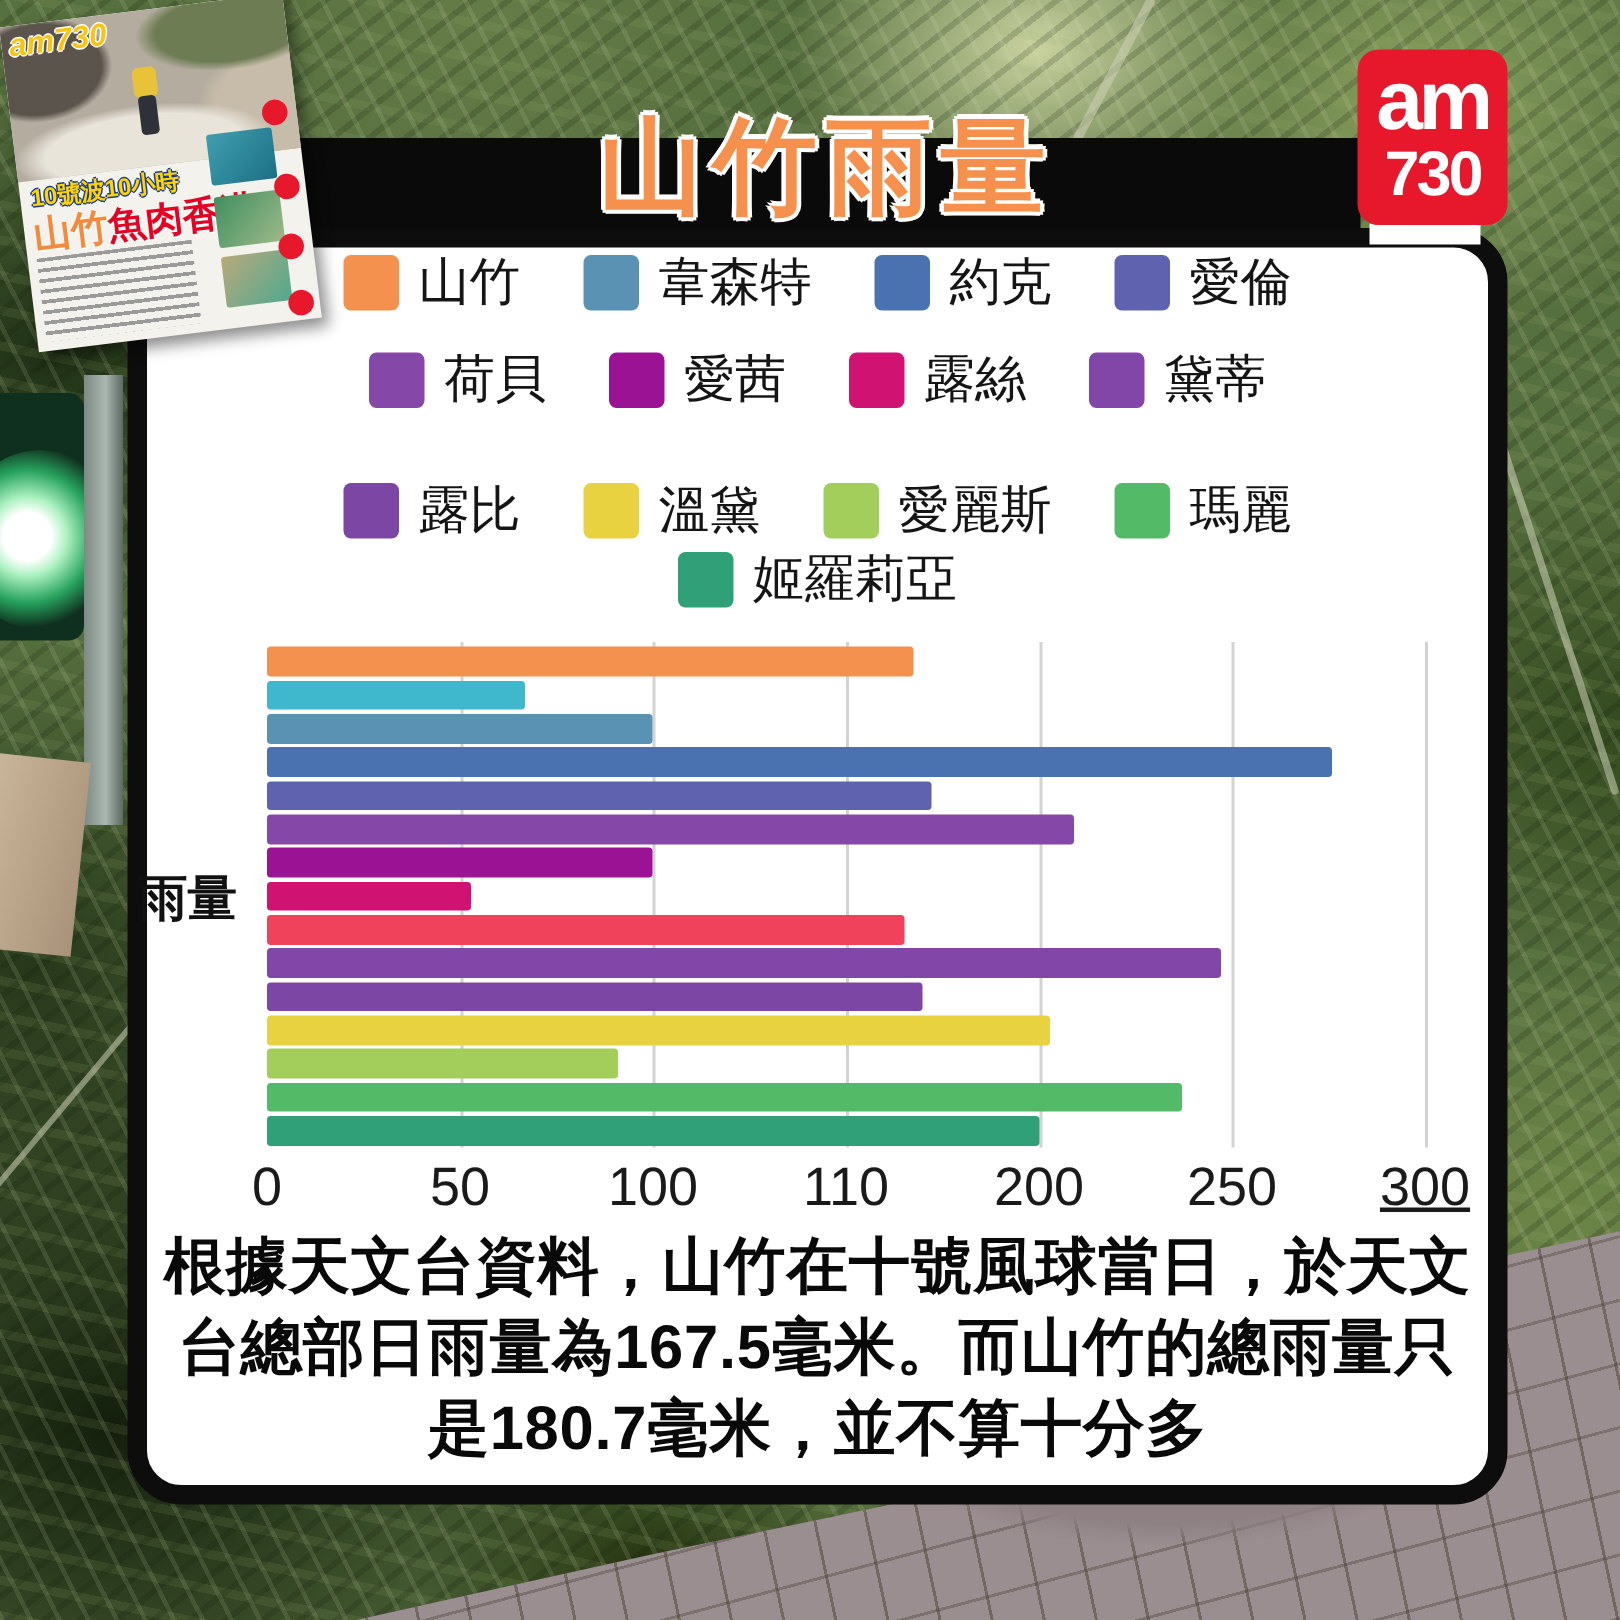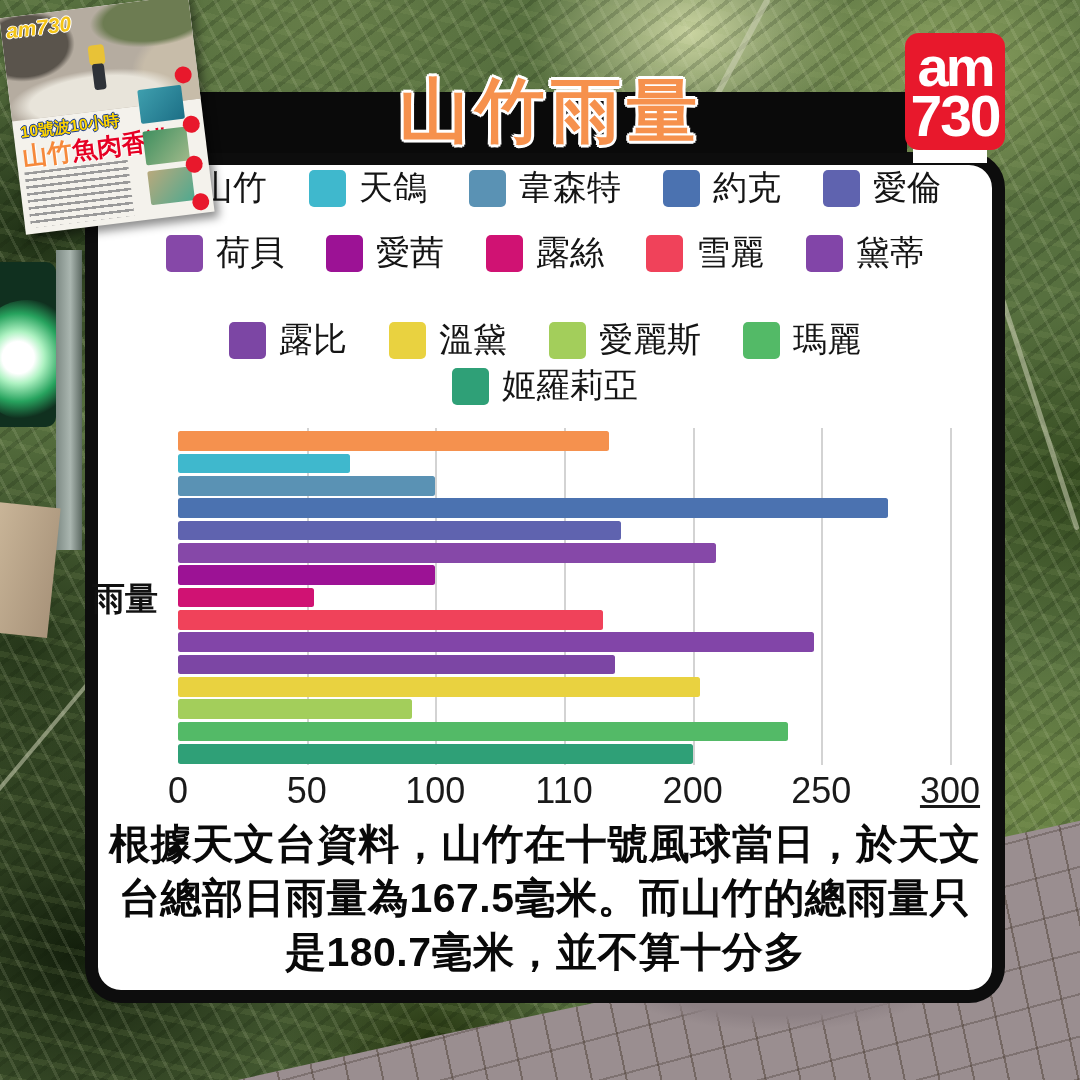--- a/index.html
+++ b/index.html
@@ -77,21 +77,21 @@
   .title-text{position:absolute;left:0;right:0;top:-16px;text-align:center;
     font-size:70px;line-height:70px;font-weight:900;letter-spacing:6px;color:#f6914d;
     text-shadow:3px 0 #fff,-3px 0 #fff,0 3px #fff,0 -3px #fff,
                 2px 2px #fff,-2px 2px #fff,2px -2px #fff,-2px -2px #fff;}
 
   
   .logo-strip{position:absolute;z-index:3;left:913px;top:149px;width:74px;height:14px;background:#fff;}
   .logo{position:absolute;z-index:4;left:905px;top:33px;width:100px;height:117px;background:#e8182c;
     border-radius:14px;display:flex;flex-direction:column;align-items:center;justify-content:center;}
   .logo .am{font-size:56px;line-height:48px;font-weight:900;color:#fff;letter-spacing:-3px;}
-  .logo .n730{font-size:57px;line-height:50px;font-weight:900;color:#fff;letter-spacing:-2px;}
+  .logo .n730{font-size:42px;line-height:50px;font-weight:900;color:#fff;letter-spacing:-2px;}
 
   
   .newspaper{position:absolute;z-index:4;left:12px;top:6px;width:190px;height:218px;
     background:#f4f2ec;transform:rotate(-7deg);box-shadow:4px 6px 10px rgba(0,0,0,.45);overflow:hidden;}
   .np-photo{position:absolute;left:0;top:0;right:0;height:104px;
     background:
       radial-gradient(ellipse 70px 50px at 12% 30%, #5a544c 0 60%, rgba(0,0,0,0) 70%),
       radial-gradient(ellipse 90px 40px at 80% 18%, #6d7c52 0 55%, rgba(0,0,0,0) 70%),
       radial-gradient(ellipse 120px 40px at 45% 88%, #e8e4da 0 55%, rgba(0,0,0,0) 72%),
       radial-gradient(ellipse 80px 60px at 95% 70%, #c7bca9 0 55%, rgba(0,0,0,0) 70%),
@@ -137,24 +137,20 @@
   <div class="card">
     <div class="card-inner">
 
       <div class="legend">
           <div class="legend-row" style="top: 3px;">
             <div class="legend-item">
               <span class="swatch" style="background: rgb(245, 145, 78);"></span>
               <span class="legend-label">山竹</span>
             </div>
             <div class="legend-item">
-              <span class="swatch" style="background: rgb(63, 184, 205);"></span>
-              <span class="legend-label">天鴿</span>
-            </div>
-            <div class="legend-item">
               <span class="swatch" style="background: rgb(90, 146, 180);"></span>
               <span class="legend-label">韋森特</span>
             </div>
             <div class="legend-item">
               <span class="swatch" style="background: rgb(75, 114, 176);"></span>
               <span class="legend-label">約克</span>
             </div>
             <div class="legend-item">
               <span class="swatch" style="background: rgb(95, 99, 175);"></span>
               <span class="legend-label">愛倫</span>
@@ -165,24 +161,20 @@
               <span class="swatch" style="background: rgb(134, 72, 168);"></span>
               <span class="legend-label">荷貝</span>
             </div>
             <div class="legend-item">
               <span class="swatch" style="background: rgb(156, 18, 149);"></span>
               <span class="legend-label">愛茜</span>
             </div>
             <div class="legend-item">
               <span class="swatch" style="background: rgb(208, 18, 115);"></span>
               <span class="legend-label">露絲</span>
-            </div>
-            <div class="legend-item">
-              <span class="swatch" style="background: rgb(240, 66, 90);"></span>
-              <span class="legend-label">雪麗</span>
             </div>
             <div class="legend-item">
               <span class="swatch" style="background: rgb(130, 69, 168);"></span>
               <span class="legend-label">黛蒂</span>
             </div>
           </div>
           <div class="legend-row" style="top: 135px; margin-top: 20px;">
             <div class="legend-item">
               <span class="swatch" style="background: rgb(124, 70, 164);"></span>
               <span class="legend-label">露比</span>

